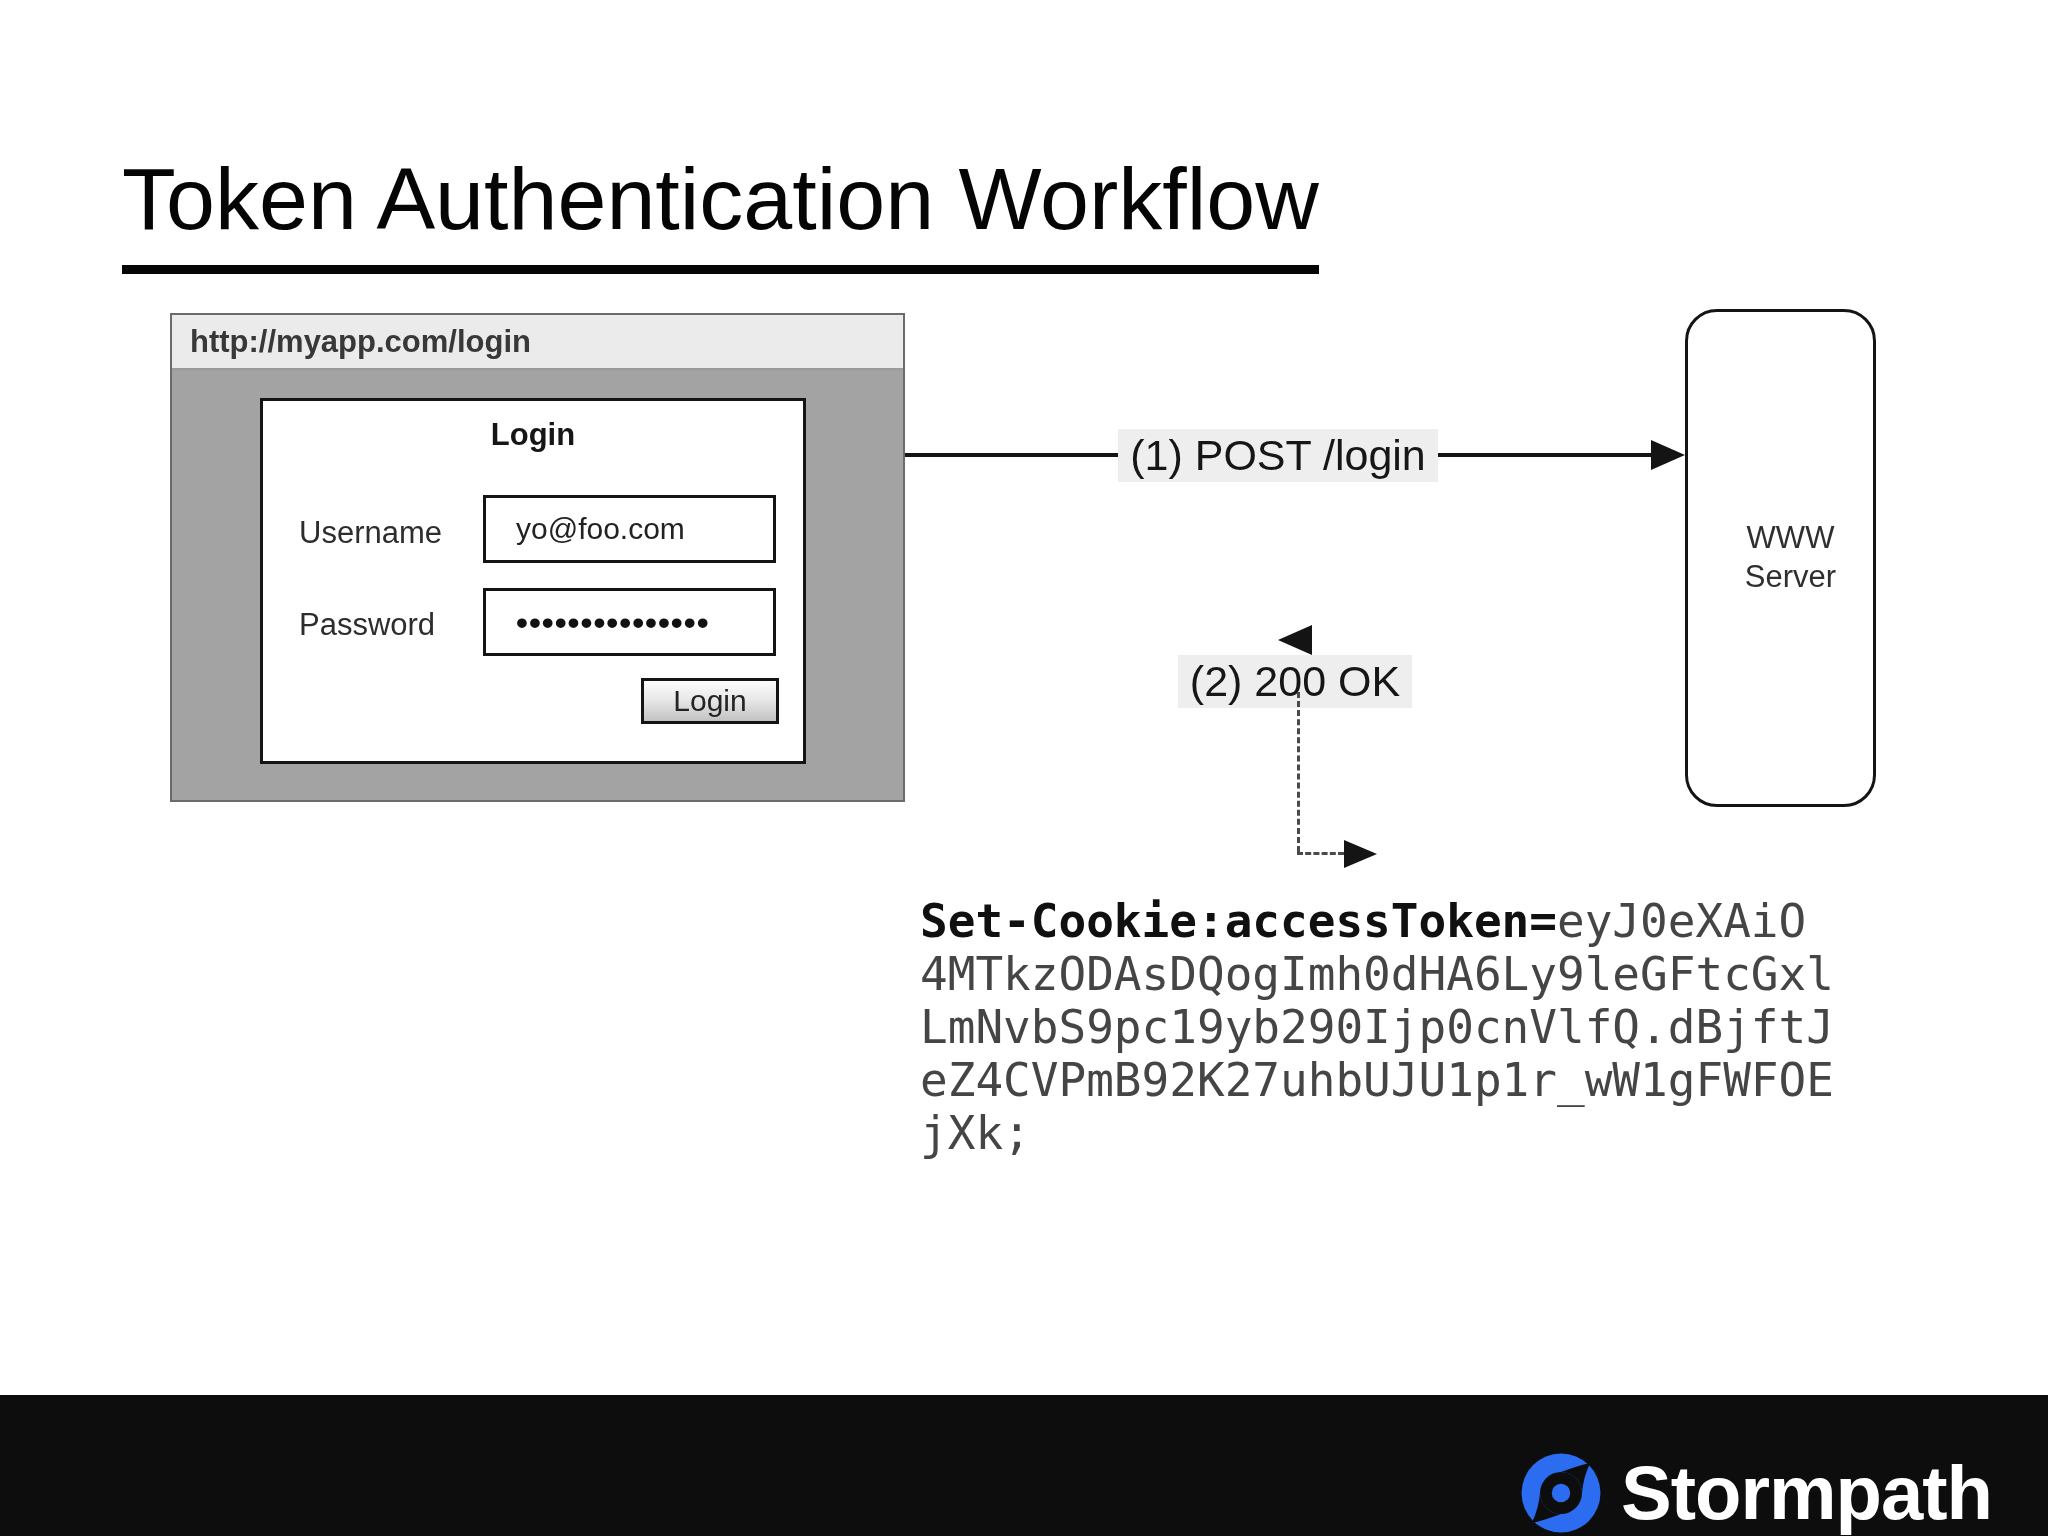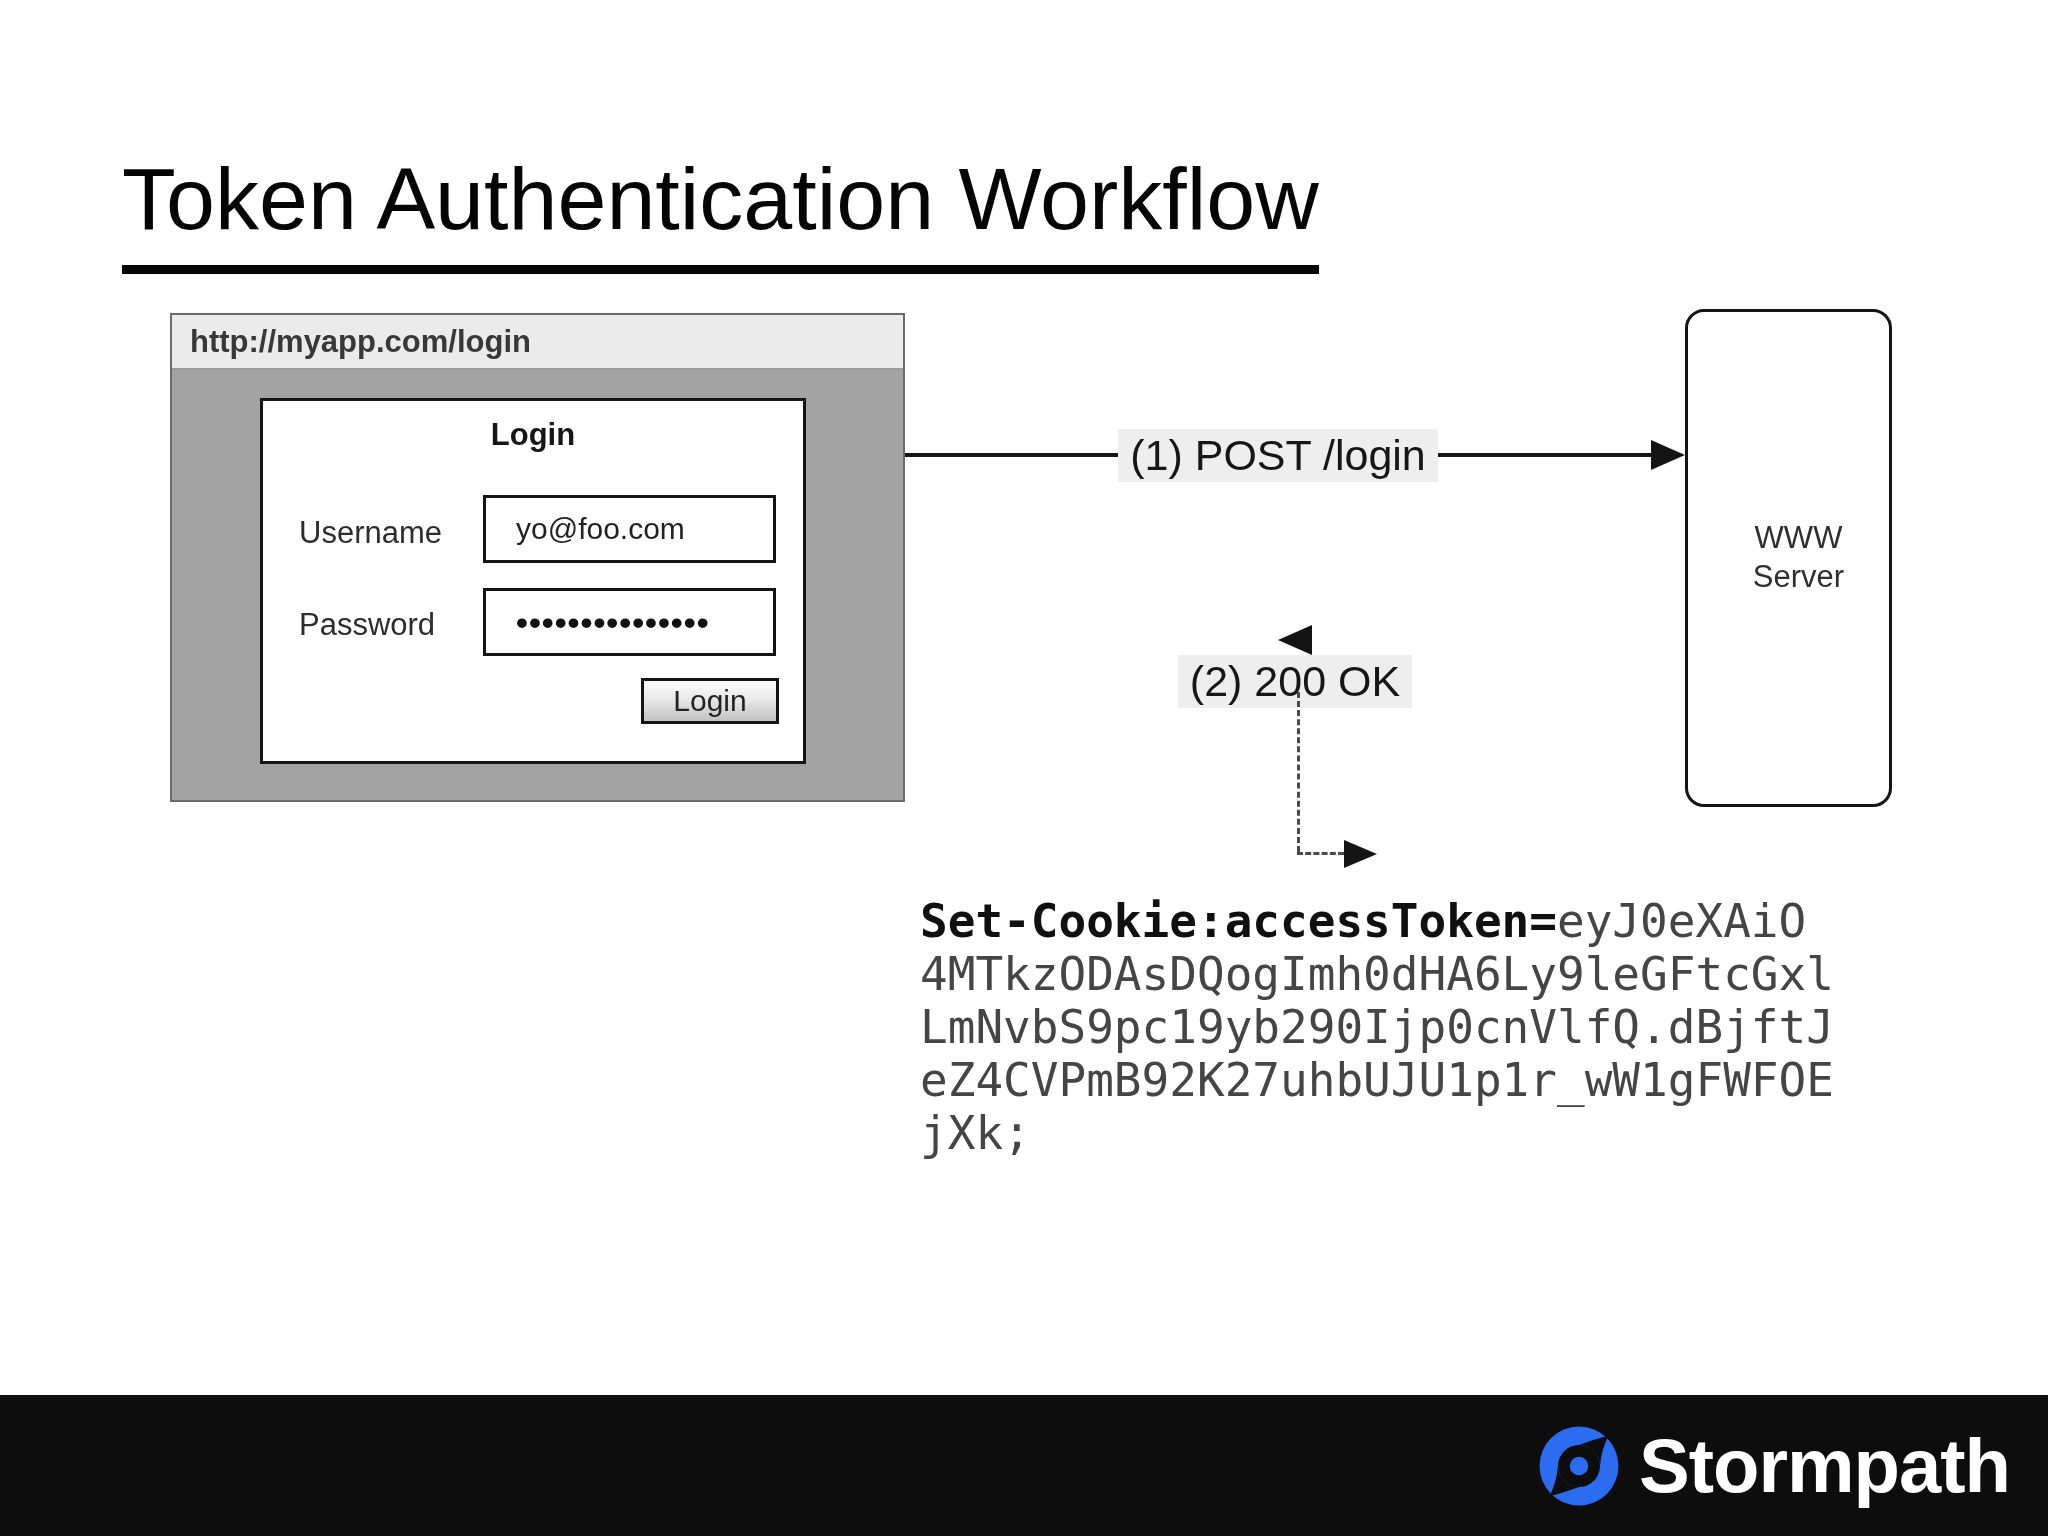--- a/index.html
+++ b/index.html
@@ -47,22 +47,22 @@
   .input-password{top:187px;font-size:34px;letter-spacing:1px;font-weight:700;color:#111;}
   .login-button{
     position:absolute;left:378px;top:277px;width:138px;height:46px;
     border:3px solid #141414;box-sizing:border-box;
     background:linear-gradient(#fcfcfc,#e9e9e9 45%,#c2c2c2);
     display:flex;align-items:center;justify-content:center;
     font-size:30px;color:#232323;
   }
   
   .server-box{
-    position:absolute;left:1685px;top:309px;width:207px;height:498px;
-    border:3px solid #141414;border-radius:19px;background:#ffffff;
+    position:absolute;left:1685px;top:309px;width:191px;height:498px;
+    border:3px solid #141414;border-radius:32px;background:#ffffff;
     box-sizing:border-box;display:flex;flex-direction:column;
     align-items:center;justify-content:center;gap:6px;padding-left:20px;
   }
   .server-label{font-size:31px;color:#2f2f2f;line-height:1.25;text-align:center;}
   
   .arrow-row{
     position:absolute;left:905px;width:780px;height:60px;
     display:flex;align-items:center;
   }
   .arrow-request{top:425px;}
@@ -98,22 +98,22 @@
   .cookie-block{
     position:absolute;left:920px;top:895px;
     font-family:"DejaVu Sans Mono","Liberation Mono",monospace;
     font-size:46px;line-height:53px;color:#454545;white-space:nowrap;
   }
   .cookie-bold{font-weight:700;color:#101010;}
   .cookie-line{display:block;}
   
   .footer{
     position:absolute;left:0;top:1395px;width:2048px;height:141px;
-    background:#0d0d0d;display:flex;align-items:center;
-    justify-content:flex-end;padding-right:38px;box-sizing:border-box;
+    background:#0d0d0d;display:flex;align-items:flex-end;
+    justify-content:flex-end;padding-right:56px;box-sizing:border-box;
   }
   .brand{display:flex;align-items:center;gap:18px;}
   .brand-icon{width:84px;height:84px;display:block;}
   .brand-name{font-size:76px;font-weight:700;color:#ffffff;letter-spacing:-1px;}
 </style>
 </head>
 <body>
 
 <h1 class="page-title">Token Authentication Workflow</h1>
 

